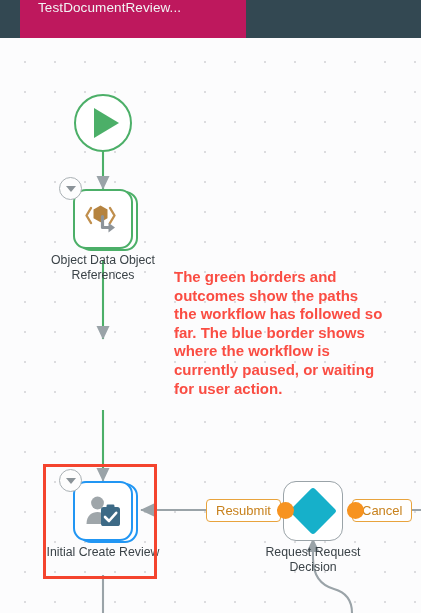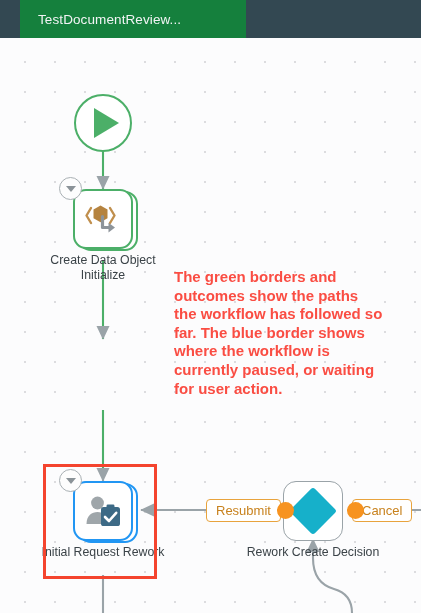--- a/index.html
+++ b/index.html
@@ -30,23 +30,23 @@
     width: 421px;
     height: 38px;
     background: #334852;
     z-index: 20;
   }
   .tab {
     position: absolute;
     left: 20px; top: 0;
     width: 226px;
     height: 38px;
-    background: #15803d;
-    display: flex;
-    align-items: center;
+    background: #be185d;
+    display: flex;
+    align-items: flex-start;
     box-sizing: border-box;
     padding-left: 18px;
   }
   .tab-title {
     color: #f2f4f5;
     font-size: 13.5px;
     letter-spacing: .1px;
     white-space: nowrap;
     overflow: hidden;
   }
@@ -263,21 +263,21 @@
 
           <path d="M17.5,3.5 L24.5,7.6 L24.5,16.2 L17.5,20.3 L10.5,16.2 L10.5,7.6 Z" fill="#b5833f"></path>
 
           <path d="M19.5,14.5 L19.5,25.5 L27.5,25.5" stroke="#8d949a" stroke-width="3.2" fill="none" stroke-linecap="round" stroke-linejoin="round"></path>
           <path d="M25.5,20.8 L32,25.6 L25.5,30.4 Z" fill="#8d949a"></path>
         </svg>
       </div>
       <div class="chev-badge">
         <div class="tri"></div>
       </div>
-      <div class="node-label">Create Data Object Initialize</div>
+      <div class="node-label">Object Data Object References</div>
     </div>
 
 
     <div class="selection-box" style="left:43px; top:426px; width:114px; height:115px;"></div>
 
     <div class="node blue" style="left:73px; top:443px;">
       <div class="shell back"></div>
       <div class="shell"></div>
       <div class="glyph">
         <svg width="38" height="32" viewBox="0 0 38 32">
@@ -287,29 +287,29 @@
           <path d="M2.5,29 C2.5,20.5 8,17 13.5,17 C19,17 24.5,20.5 24.5,29 Z" fill="#9fa6aa"></path>
 
           <rect x="17" y="12" width="19" height="19" rx="2.6" fill="#3d6a86"></rect>
           <rect x="22.5" y="9.6" width="8" height="4.6" rx="1.4" fill="#3d6a86"></rect>
           <path d="M21,22 L25,26 L32.2,17.8" stroke="#ffffff" stroke-width="2.6" fill="none" stroke-linecap="round" stroke-linejoin="round"></path>
         </svg>
       </div>
       <div class="chev-badge">
         <div class="tri"></div>
       </div>
-      <div class="node-label">Initial Request Rework</div>
+      <div class="node-label">Initial Create Review</div>
     </div>
 
     <div class="node gray" style="left:283px; top:443px;">
       <div class="shell"></div>
       <div class="glyph">
         <div class="diamond"></div>
       </div>
-      <div class="node-label">Rework Create Decision</div>
+      <div class="node-label">Request Request Decision</div>
     </div>
 
     <div class="out-dot" style="left:277px; top:464px;"></div>
     <div class="out-dot" style="left:347px; top:464px;"></div>
 
     <div class="pill" style="left:206px; top:461px;">
       <span>Resubmit</span>
     </div>
     <div class="pill" style="left:352px; top:461px;">
       <span>Cancel</span>

